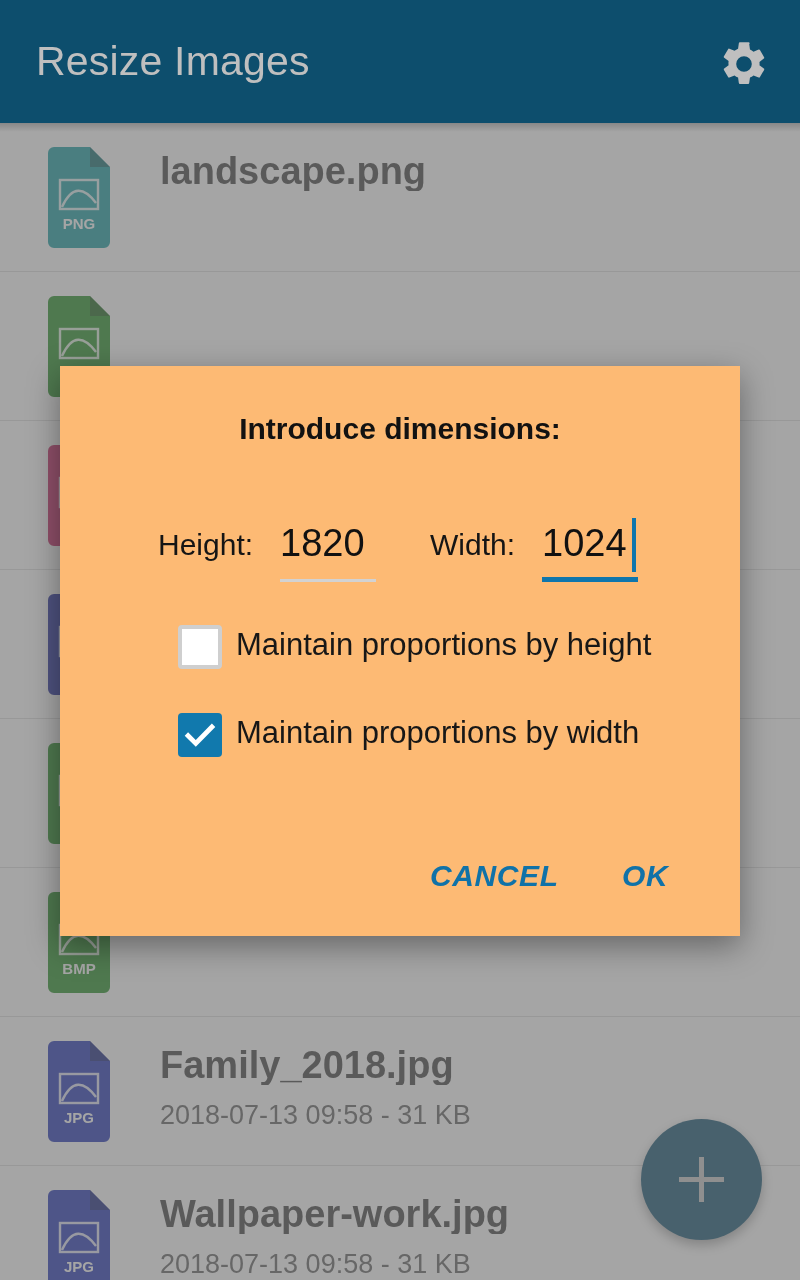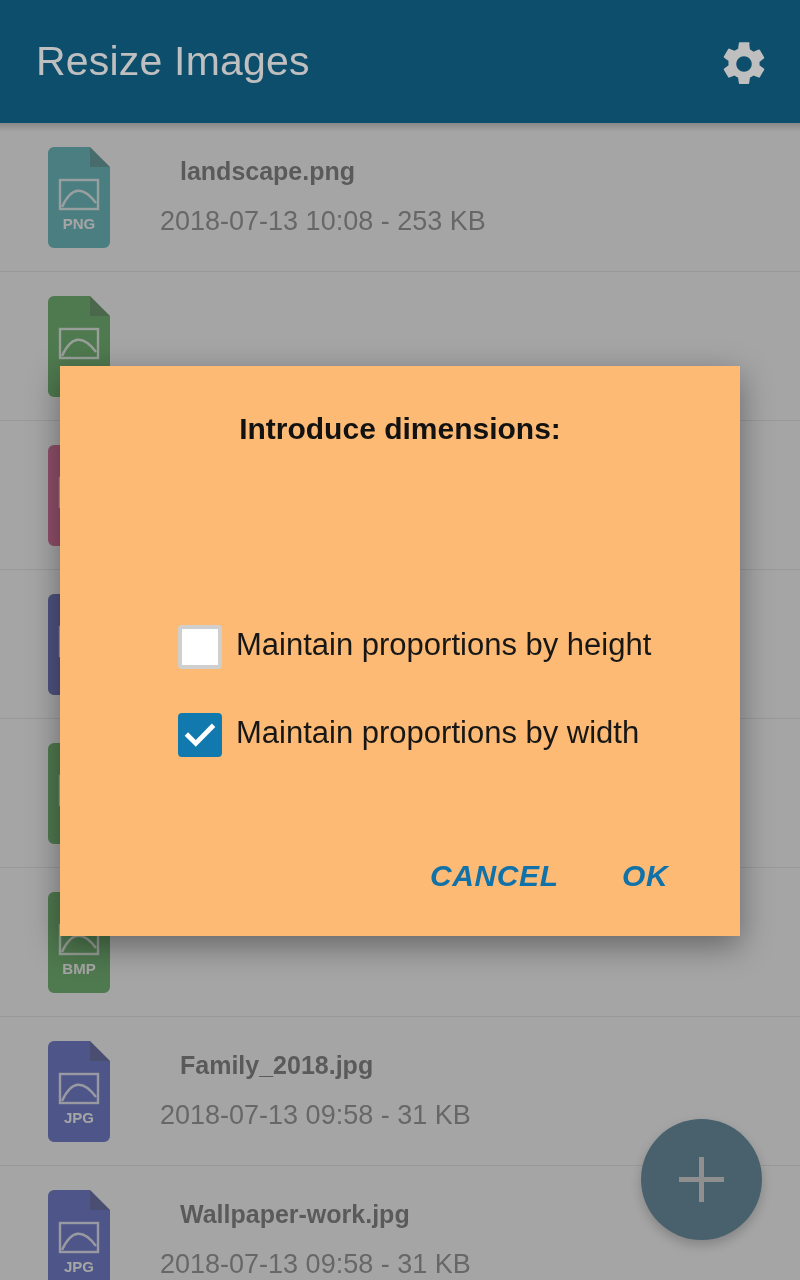--- a/index.html
+++ b/index.html
@@ -77,27 +77,26 @@
     height: 101px;
     text-align: center;
   }
   .row-texts {
     position: absolute;
     left: 160px;
     top: 28px;
     width: 600px;
   }
   .row-name {
-    font-size: 25px;
+    font-size: 38px;
     font-weight: 700;
     color: #3b3b3b;
     line-height: 40px;
     white-space: nowrap;
     overflow: hidden;
-    margin-left: 20px;
   }
   .row-meta {
     font-size: 27px;
     font-weight: 400;
     color: #5c5c5c;
     line-height: 40px;
     margin-top: 10px;
     white-space: nowrap;
   }
 
@@ -277,21 +276,20 @@
       <div class="row">
         <div class="row-icon"><svg width="62" height="101" viewBox="0 0 62 101">
             <path fill="#12999e" d="M3 0 h39 l20 20 v75 a6 6 0 0 1 -6 6 H6 a6 6 0 0 1 -6 -6 V6 a6 6 0 0 1 6 -6 z"></path>
             <path fill="rgba(0,0,0,0.32)" d="M42 0 l20 20 h-20 z"></path>
             <rect x="12" y="33" width="38" height="29" fill="none" stroke="rgba(255,255,255,0.85)" stroke-width="2.4"></rect>
             <path d="M14 60 C24 38, 36 40, 48 56" fill="none" stroke="rgba(255,255,255,0.85)" stroke-width="2.4"></path>
             <text class="fmt-label" x="31" y="82" text-anchor="middle">PNG</text>
           </svg></div>
         <div class="row-texts">
           <div class="row-name">landscape.png</div>
-          <div class="row-meta">2018-07-13 10:08 - 253 KB</div>
         </div>
       </div>
       <div class="row">
         <div class="row-icon"><svg width="62" height="101" viewBox="0 0 62 101">
             <path fill="#1f8c1f" d="M3 0 h39 l20 20 v75 a6 6 0 0 1 -6 6 H6 a6 6 0 0 1 -6 -6 V6 a6 6 0 0 1 6 -6 z"></path>
             <path fill="rgba(0,0,0,0.32)" d="M42 0 l20 20 h-20 z"></path>
             <rect x="12" y="33" width="38" height="29" fill="none" stroke="rgba(255,255,255,0.85)" stroke-width="2.4"></rect>
             <path d="M14 60 C24 38, 36 40, 48 56" fill="none" stroke="rgba(255,255,255,0.85)" stroke-width="2.4"></path>
             <text class="fmt-label" x="31" y="82" text-anchor="middle">BMP</text>
           </svg></div>
@@ -387,20 +385,34 @@
         <path fill="#bfbfbf" d="M19.14 12.94a7.07 7.07 0 0 0 .06-.94c0-.32-.03-.63-.07-.94l2.03-1.58a.49.49 0 0 0 .12-.61l-1.92-3.32a.48.48 0 0 0-.59-.22l-2.39.96a7.03 7.03 0 0 0-1.62-.94l-.36-2.54A.47.47 0 0 0 13.93 2h-3.84a.47.47 0 0 0-.47.4L9.26 4.94c-.59.24-1.13.57-1.62.94l-2.39-.96a.47.47 0 0 0-.59.22L2.74 8.46a.47.47 0 0 0 .12.61l2.03 1.58c-.04.31-.07.63-.07.95s.03.63.07.94l-2.03 1.58a.49.49 0 0 0-.12.61l1.92 3.32c.12.22.38.3.59.22l2.39-.96c.5.38 1.03.7 1.62.94l.36 2.54c.04.24.24.41.47.41h3.84c.24 0 .44-.17.47-.41l.36-2.54c.59-.24 1.13-.56 1.62-.94l2.39.96c.22.08.47 0 .59-.22l1.92-3.32a.49.49 0 0 0-.12-.61l-2.03-1.58zM12 15.6A3.6 3.6 0 1 1 12 8.4a3.6 3.6 0 0 1 0 7.2z"></path>
       </svg>
     </div>
   </div>
   <div id="appbar-shadow"></div>
 
   <div id="dialog">
 
     <div id="dialog-title">Introduce dimensions:</div>
 
+    <div id="fields">
+      <span class="field-label" style="left:98px;">Height:</span>
+      <div class="field-box" style="left:220px; width:96px;">
+        <span class="field-value">1820</span>
+        <span class="field-underline underline-idle"></span>
+      </div>
+
+      <span class="field-label" style="left:370px;">Width:</span>
+      <div class="field-box" style="left:482px; width:96px;">
+        <span class="field-value">1024</span>
+        <span class="caret" style="left:90px;"></span>
+        <span class="field-underline underline-focus"></span>
+      </div>
+    </div>
 
     <div class="cb-row" style="top:259px;">
       <span class="cb-box cb-unchecked"></span>
       <span class="cb-label">Maintain proportions by height</span>
     </div>
 
     <div class="cb-row" style="top:347px;">
       <span class="cb-box cb-checked">
         <svg width="44" height="44" viewBox="0 0 24 24">
           <path fill="none" stroke="#ffffff" stroke-width="2.6" stroke-linecap="square" d="M5.5 12.4l4.2 4.2 8.8-9.0"></path>

